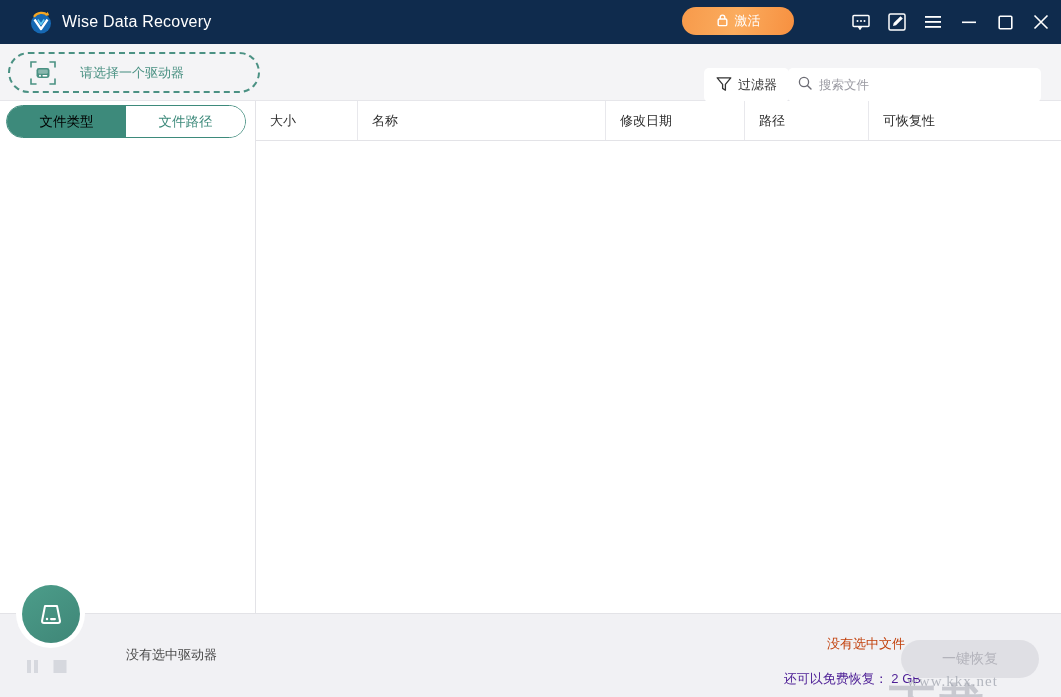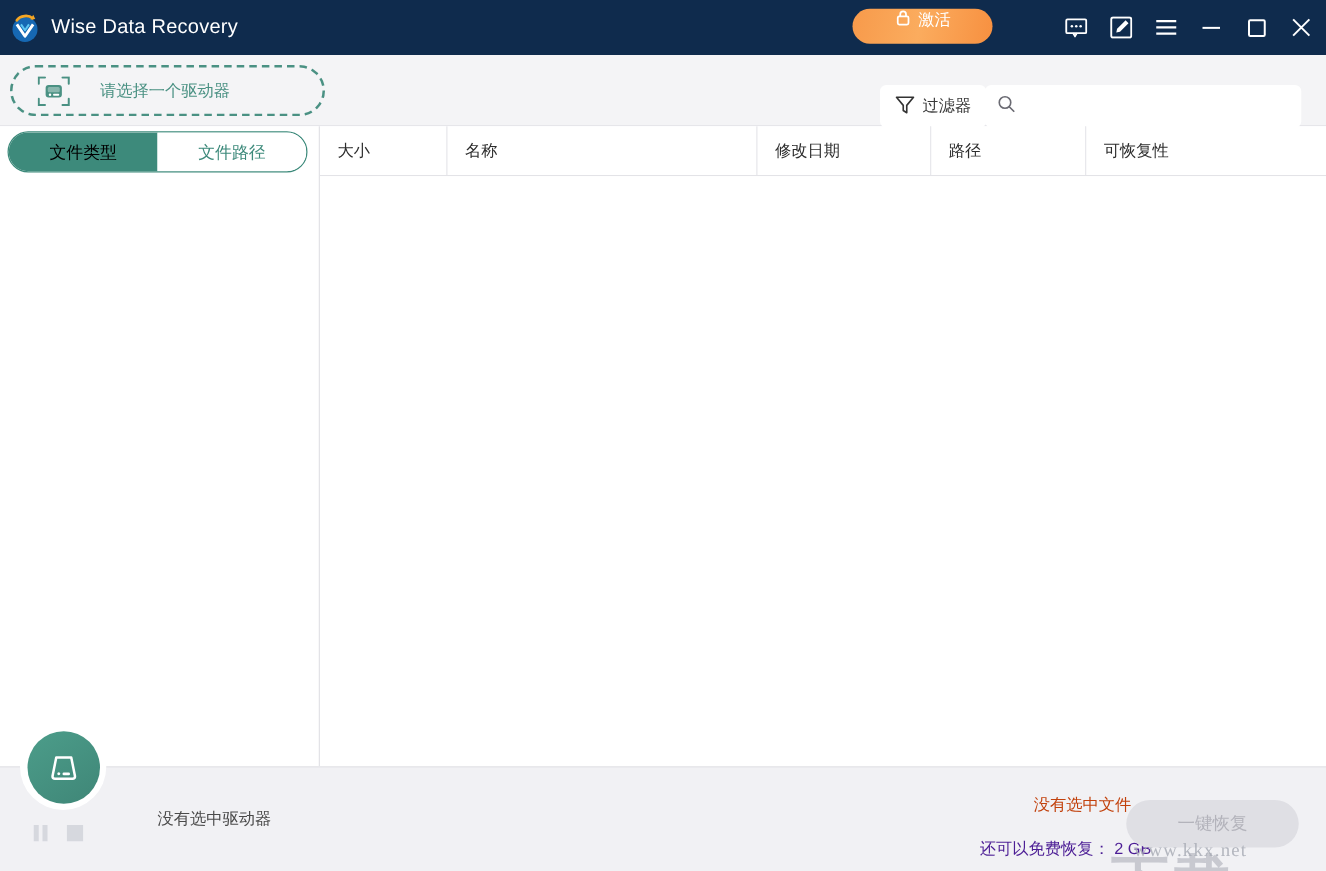--- a/index.html
+++ b/index.html
@@ -14,31 +14,32 @@
     width: 1061px; height: 697px;
     display: flex; flex-direction: column;
   }
 
   
   .titlebar {
     height: 44px; flex: 0 0 44px;
     background: #0f2b4d;
     display: flex; align-items: center;
     position: relative;
+    padding-left: 21px;
   }
   .logo-wrap { margin-left: 7px; width: 26px; height: 26px; position: relative; }
   .app-title {
     color: #ffffff; font-size: 16px; letter-spacing: .2px;
     margin-left: 8px;
   }
   .activate-btn {
     position: absolute; left: 682px; top: 7px;
     width: 112px; height: 28px; border-radius: 14px;
     background: linear-gradient(100deg, #f79a4b 0%, #fbac5e 48%, #f79040 100%);
-    display: flex; justify-content: center;
+    display: flex; align-items: center; justify-content: center;
     gap: 6px; cursor: pointer; border: none;
   }
   .activate-btn .lbl { color: #ffffff; font-size: 13px; }
   .win-icons {
     position: absolute; right: 10px; top: 0; height: 44px;
     display: flex; align-items: center; gap: 16px;
   }
   .win-icons .ic { width: 20px; height: 20px; display: flex;
     align-items: center; justify-content: center; cursor: pointer; }
 
@@ -275,20 +276,21 @@
       <span class="lbl">过滤器</span>
     </button>
 
     <div class="search-box">
       <span>
         <svg width="14" height="14" viewBox="0 0 14 14">
           <circle cx="6" cy="6" r="4.6" fill="none" stroke="#6b6b73" stroke-width="1.3"></circle>
           <path d="M9.4 9.4 L13 13" stroke="#6b6b73" stroke-width="1.4" stroke-linecap="round"></path>
         </svg>
       </span>
+      <input type="text" placeholder="搜索文件" style="">
     </div>
   </div>
 
   <div class="body-row">
 
     <div class="sidebar">
       <div class="seg">
         <div class="opt active">
           <span>文件类型</span>
         </div>

